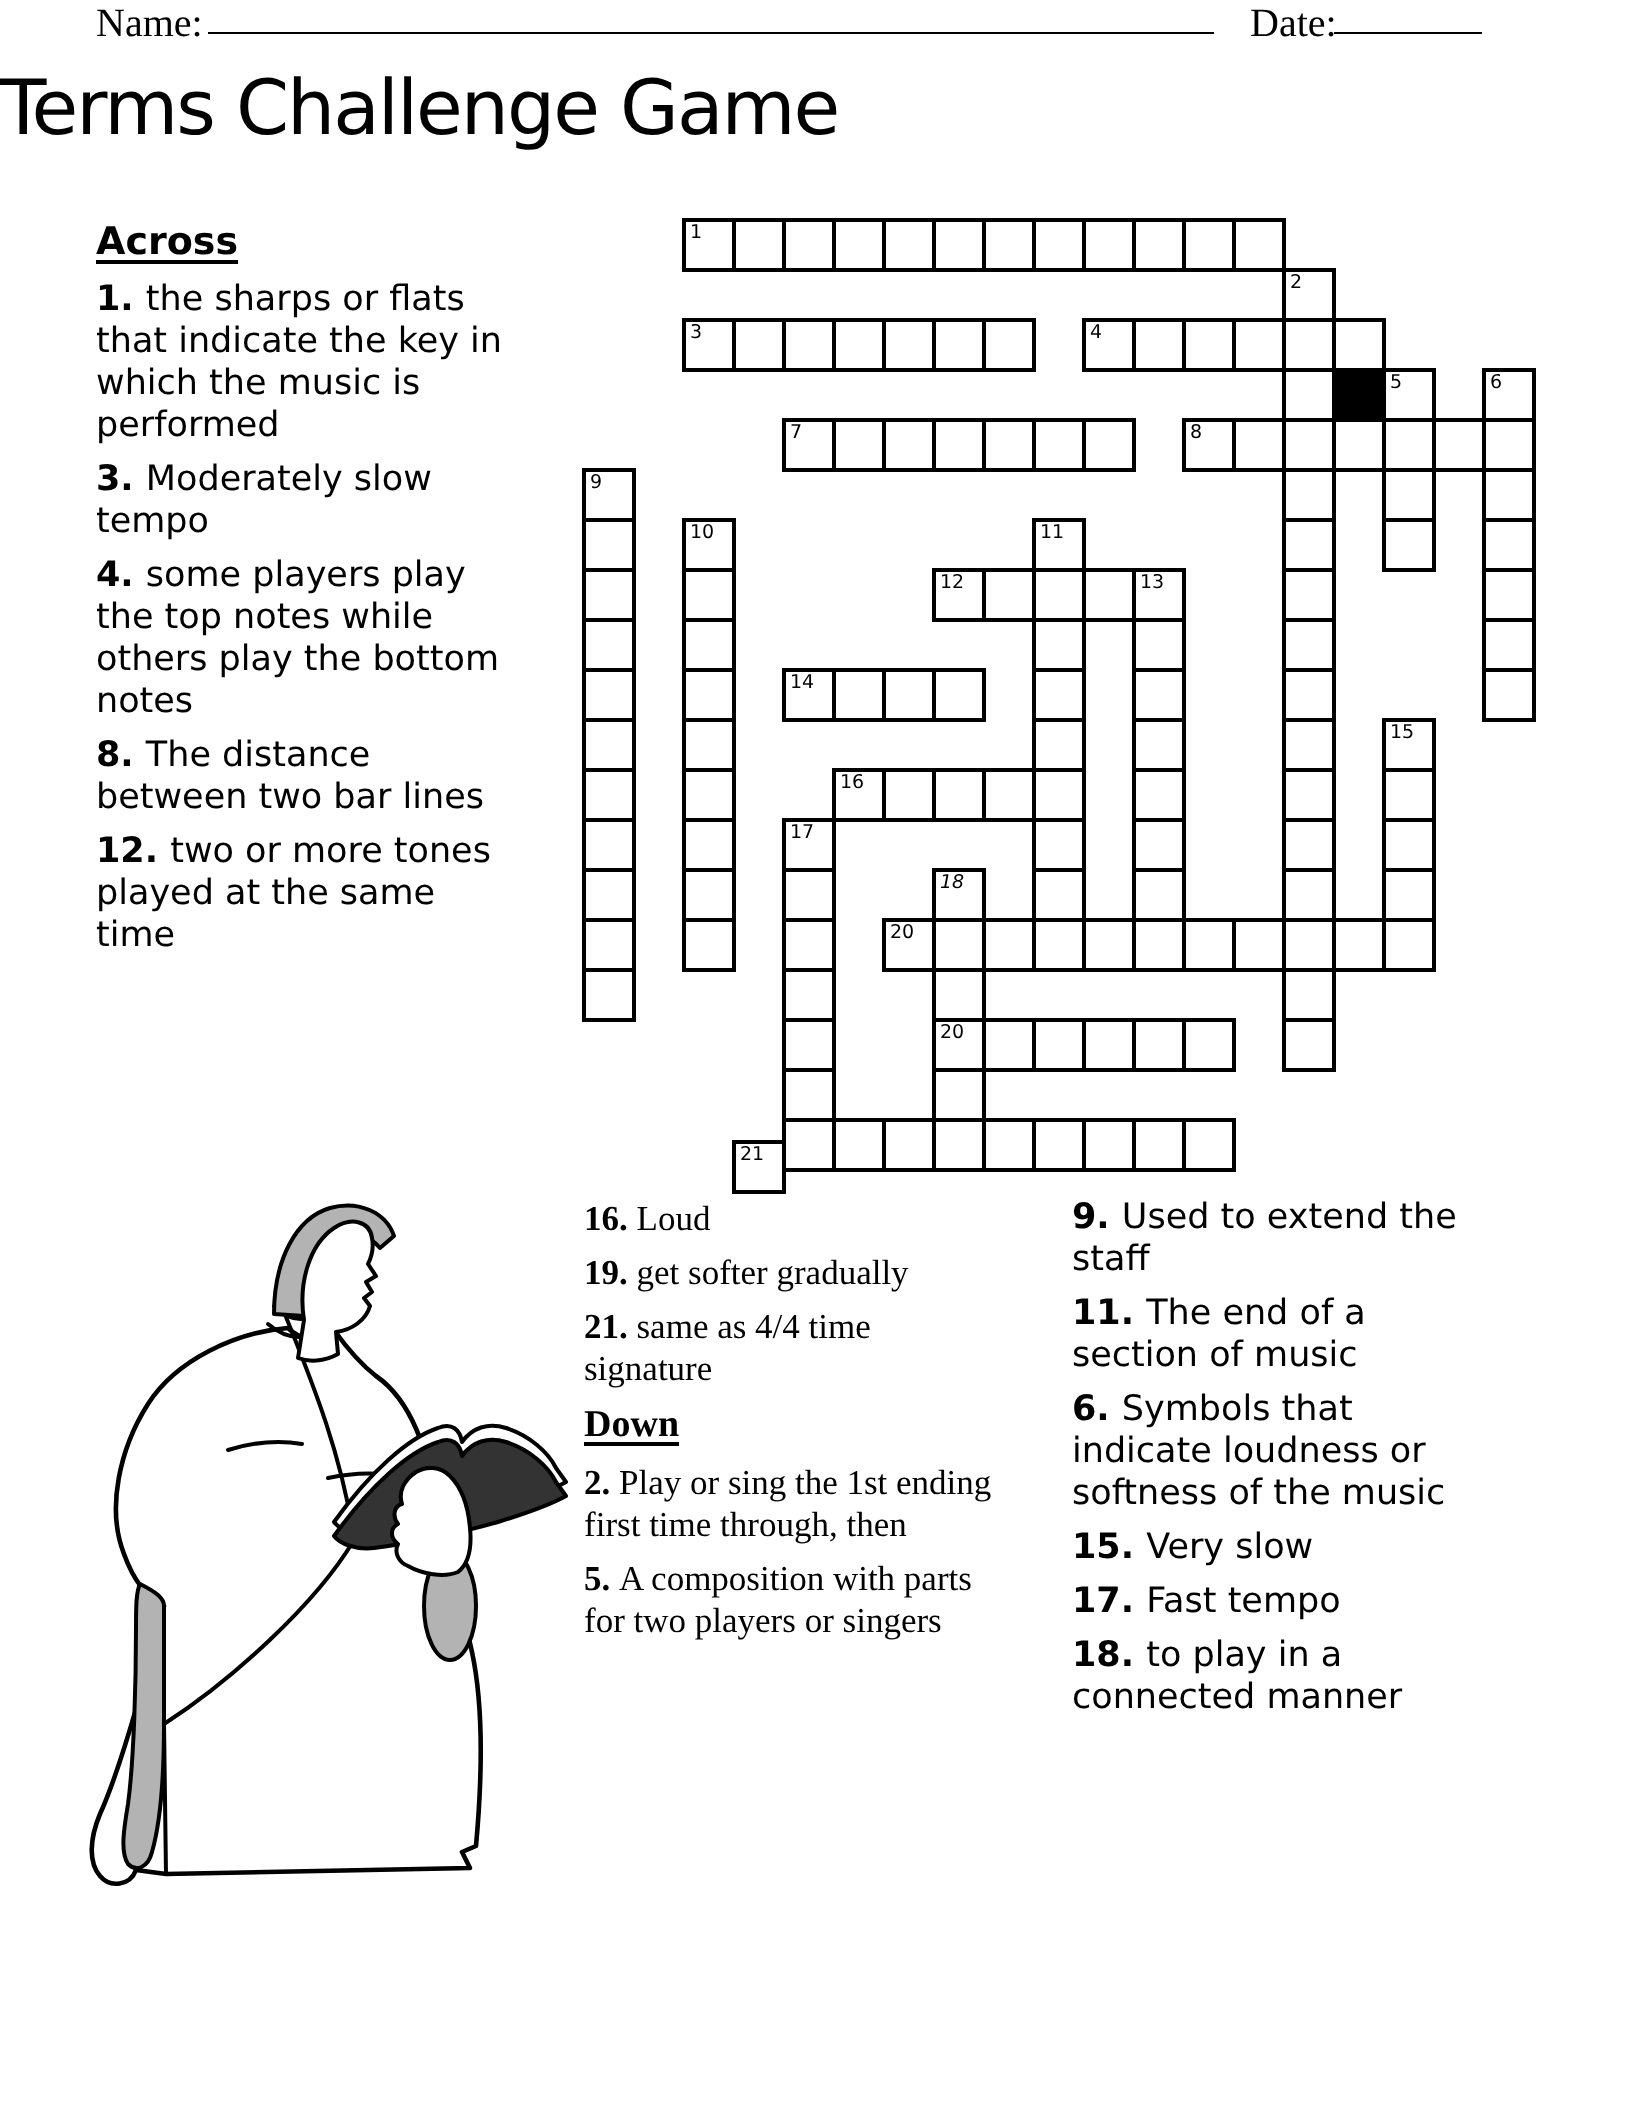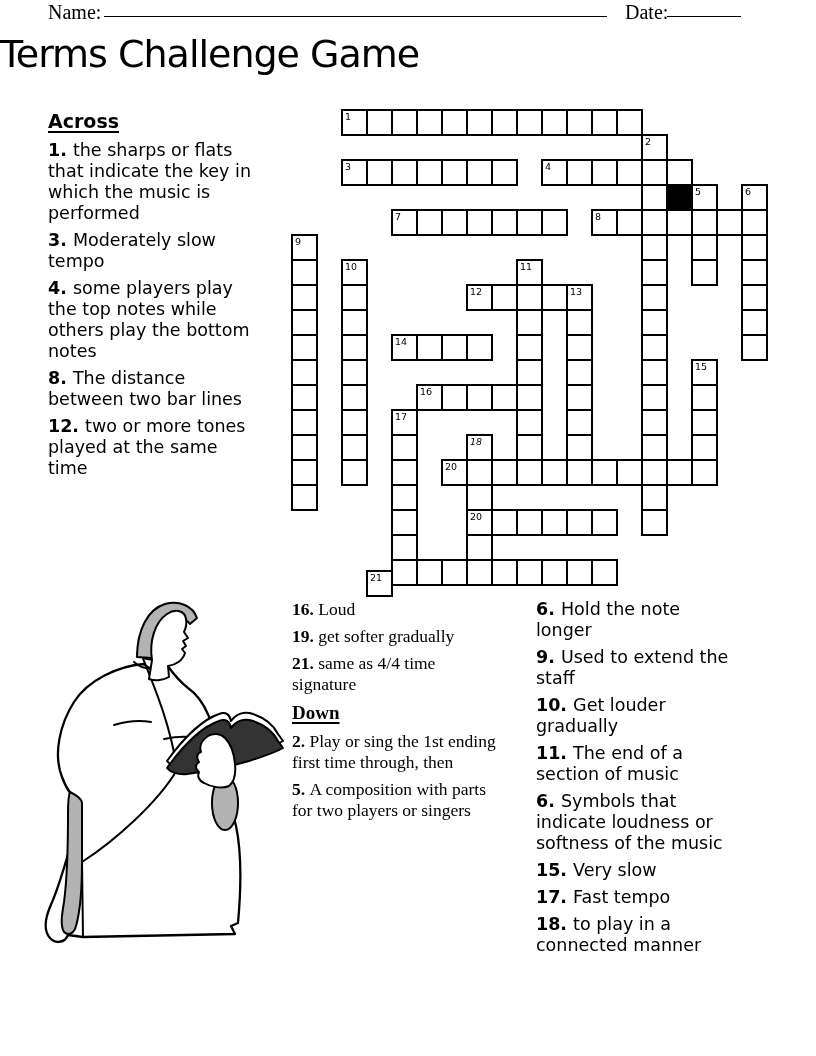--- a/index.html
+++ b/index.html
@@ -247,23 +247,21 @@
     </div>
   <div class="clue-col clue-col-middle">
       <div class="clue"><b>16. </b>Loud</div>
       <div class="clue"><b>19. </b>get softer gradually</div>
       <div class="clue"><b>21. </b>same as 4/4 time signature</div>
       <div class="clue-heading">Down</div>
       <div class="clue"><b>2. </b>Play or sing the 1st ending first time through, then</div>
       <div class="clue"><b>5. </b>A composition with parts for two players or singers</div>
     </div>
   <div class="clue-col clue-col-right">
-      <div class="clue"><b>6. </b>Hold the note longer</div>
       <div class="clue"><b>9. </b>Used to extend the staff</div>
-      <div class="clue"><b>10. </b>Get louder gradually</div>
       <div class="clue"><b>11. </b>The end of a section of music</div>
       <div class="clue"><b>6. </b>Symbols that indicate loudness or softness of the music</div>
       <div class="clue"><b>15. </b>Very slow</div>
       <div class="clue"><b>17. </b>Fast tempo</div>
       <div class="clue"><b>18. </b>to play in a connected manner</div>
     </div>
 
   <svg class="monk" width="256" height="365" viewBox="0 0 256 365" stroke-linejoin="round" stroke-linecap="round">
 
     <path fill="#ffffff" stroke="#000000" stroke-width="2.3" d="M 108,68 C 82,70 52,84 38,106 C 24,128 17,158 26,181 C 31,195 38,203 46,207

